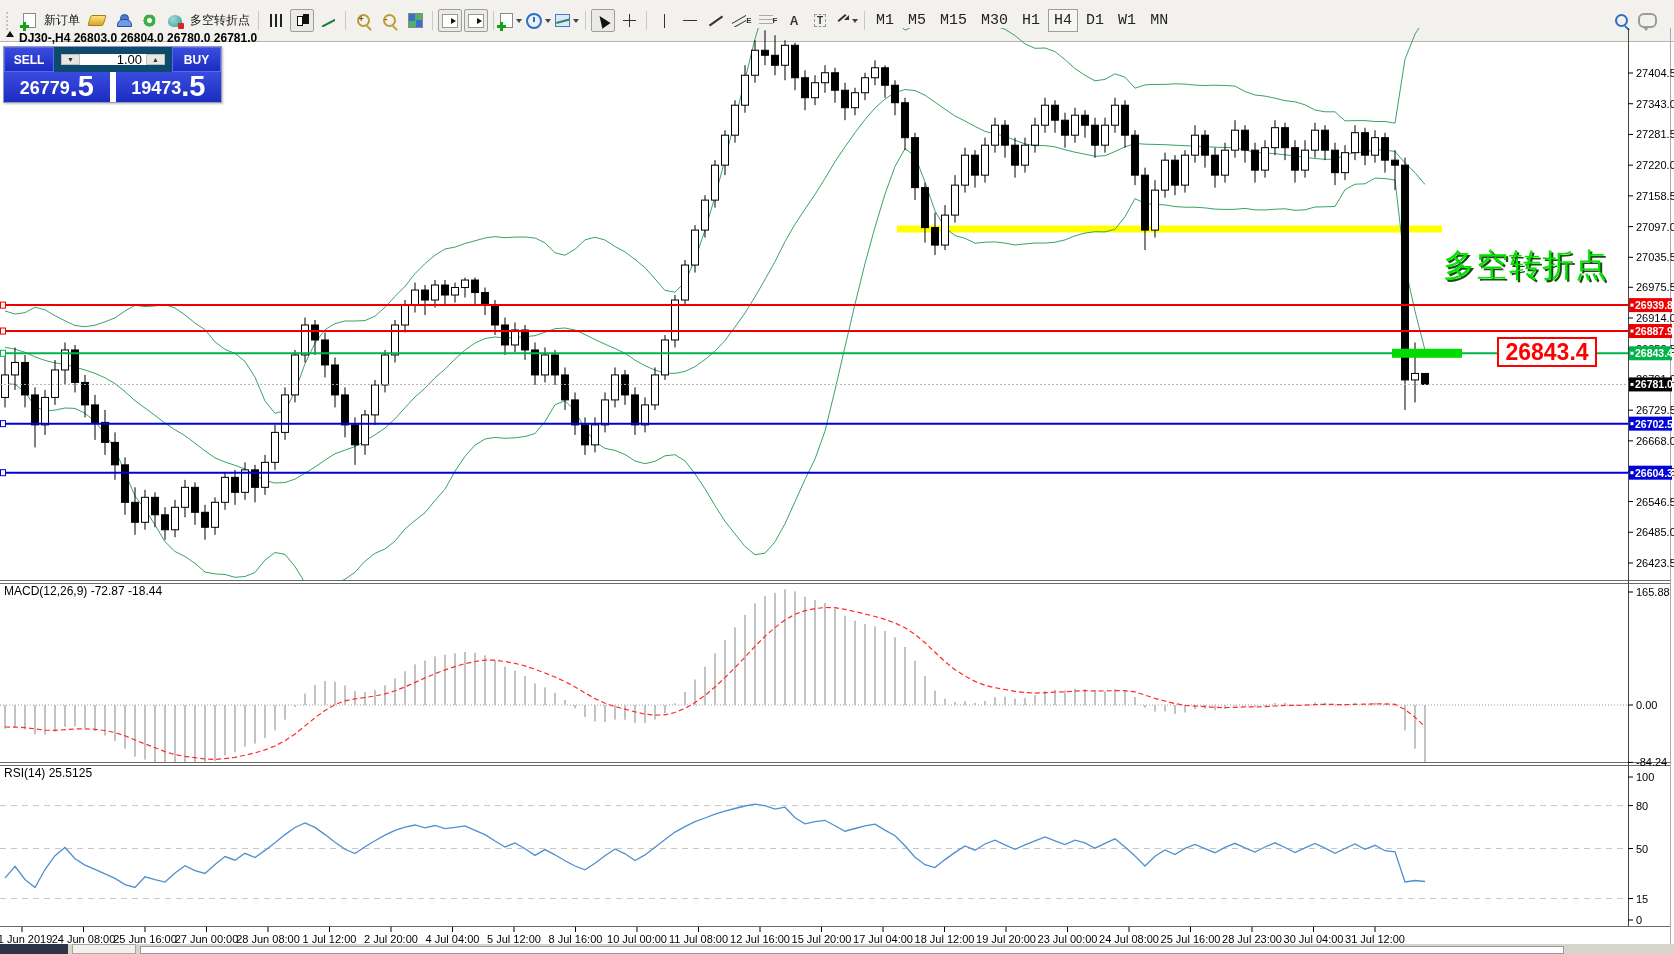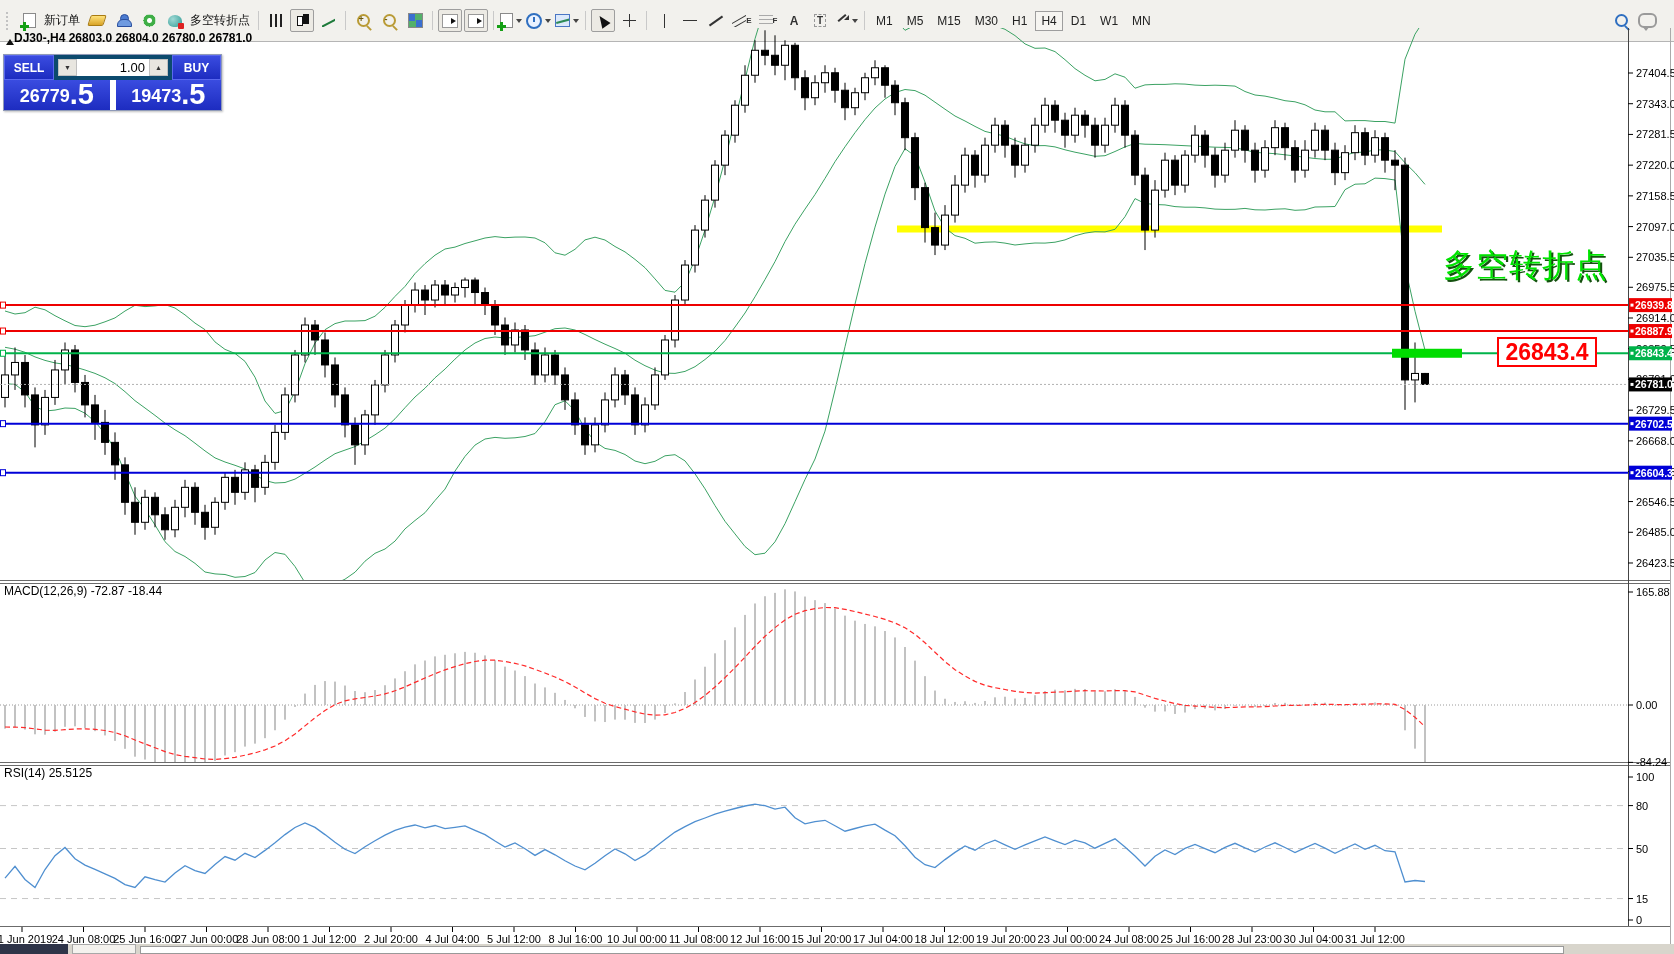--- a/index.html
+++ b/index.html
@@ -9,21 +9,21 @@
   .tb{position:absolute;top:0;left:0;width:1674px;height:42px;background:#f2f1ed;
       border-bottom:1px solid #b5b5b5;display:flex;align-items:center;padding:0 4px;box-sizing:border-box;}
   .grip{width:4px;height:18px;border-left:2px dotted #c2c2c2;margin:0 4px 0 2px;}
   .sep{width:1px;height:19px;background:#c9c9c9;margin:0 4px;}
   .tbi{min-width:22px;height:21px;margin:0 1px;display:flex;align-items:center;justify-content:center;
        position:relative;border:1px solid transparent;border-radius:2px;}
   .tbi.active{border:1px solid #9e9e9e;background:#eceae4;}
   .tblabel{font-size:12px;color:#111;margin:0 4px 0 2px;white-space:nowrap;}
   .caret{width:0;height:0;border-left:3px solid transparent;border-right:3px solid transparent;
          border-top:4px solid #444;margin-left:3px;}
-  .tf{padding:2px 5px;font-size:12px;color:#222;margin:0 1px;border:1px solid transparent;}
+  .tf{padding:2px 5px;font-size:15px;color:#222;margin:0 1px;border:1px solid transparent;font-family:Liberation Mono, monospace;}
   .tf.active{border:1px solid #9e9e9e;background:#f6f5f1;}
   .tbright{margin-left:auto;display:flex;align-items:center;margin-right:10px;}
   
   .ic{display:inline-block;position:relative;}
   .ic-doc{width:11px;height:13px;background:#fff;border:1px solid #8a8a8a;}
   .ic-plus{position:absolute;left:-4px;bottom:-4px;width:9px;height:9px;}
   .ic-plus::before,.ic-plus::after{content:"";position:absolute;background:#15a015;}
   .ic-plus::before{left:3px;top:0;width:3px;height:9px;}
   .ic-plus::after{left:0;top:3px;width:9px;height:3px;}
   .ic-gold{width:14px;height:9px;background:linear-gradient(#ffe27a,#d9a427);border:1px solid #a87b12;
@@ -72,29 +72,29 @@
   .ic-shapes{width:14px;height:12px;}
   .ic-shapes::before{content:"";position:absolute;left:2px;top:2px;width:10px;height:2px;background:#333;transform:rotate(-40deg);}
   .ic-shapes::after{content:"";position:absolute;right:0;top:0;width:0;height:0;
         border-left:5px solid transparent;border-bottom:5px solid #333;}
   .ic-chat{width:15px;height:11px;border:2px solid #9a9a9a;border-radius:6px;}
   .ic-chat::after{content:"";position:absolute;left:2px;bottom:-5px;width:0;height:0;
         border-left:4px solid transparent;border-right:4px solid transparent;border-top:5px solid #9a9a9a;}
   
   #chart-svg{position:absolute;left:0;top:28px;}
   .title{position:absolute;left:6px;top:31px;font-size:12px;font-weight:bold;color:#000;
-         display:flex;align-items:flex-end;z-index:5;}
+         display:flex;align-items:flex-start;gap:5px;z-index:5;}
   .tri-up{width:0;height:0;border-left:4px solid transparent;border-right:4px solid transparent;border-bottom:6px solid #111;}
   .oc{position:absolute;left:3px;top:46px;width:217px;z-index:6;background:#0369a1;border:1px solid #8f9ab8;
-      box-shadow:1px 1px 2px rgba(0,0,0,.25);margin-top:8px;}
+      box-shadow:1px 1px 2px rgba(0,0,0,.25);}
   .ocrow1{display:flex;height:25px;}
   .ocbtn{background:linear-gradient(#3a4ce0,#1d2cc0);color:#fff;font-size:12px;font-weight:bold;
          display:flex;align-items:center;justify-content:center;border:1px solid #5a68ef;box-sizing:border-box;}
   .ocsell{width:50px;} .ocbuy{width:49px;}
-  .ocspin{flex:1;display:flex;border:4px solid #0c4a6e;box-sizing:border-box;background:#fff;}
+  .ocspin{flex:1;display:flex;border:7px solid #0c4a6e;box-sizing:border-box;background:#fff;}
   .spinbtn{width:17px;background:#e8e6e0;border:1px solid #c0c0c0;font-size:7px;color:#333;
            display:flex;align-items:center;justify-content:center;}
   .ocspin input{flex:1;border:none;outline:none;text-align:right;font-size:13px;padding-right:4px;width:50px;
                 font-family:"Liberation Sans",sans-serif;}
   .ocrow2{display:flex;height:30px;background:#fff;gap:6px;}
   .ocprice{flex:1;background:linear-gradient(#3a4ce0,#1d2cc0);color:#fff;display:flex;align-items:flex-end;
            justify-content:center;font-weight:bold;padding-bottom:1px;}
   .ocprice .n{font-size:18px;line-height:26px;} .ocprice .f{font-size:29px;line-height:29px;}
   .indlabel{position:absolute;font-size:12px;color:#000;z-index:4;}
   .cn-note{position:absolute;left:1443px;top:244px;font-size:32px;font-weight:normal;color:#00e400;

